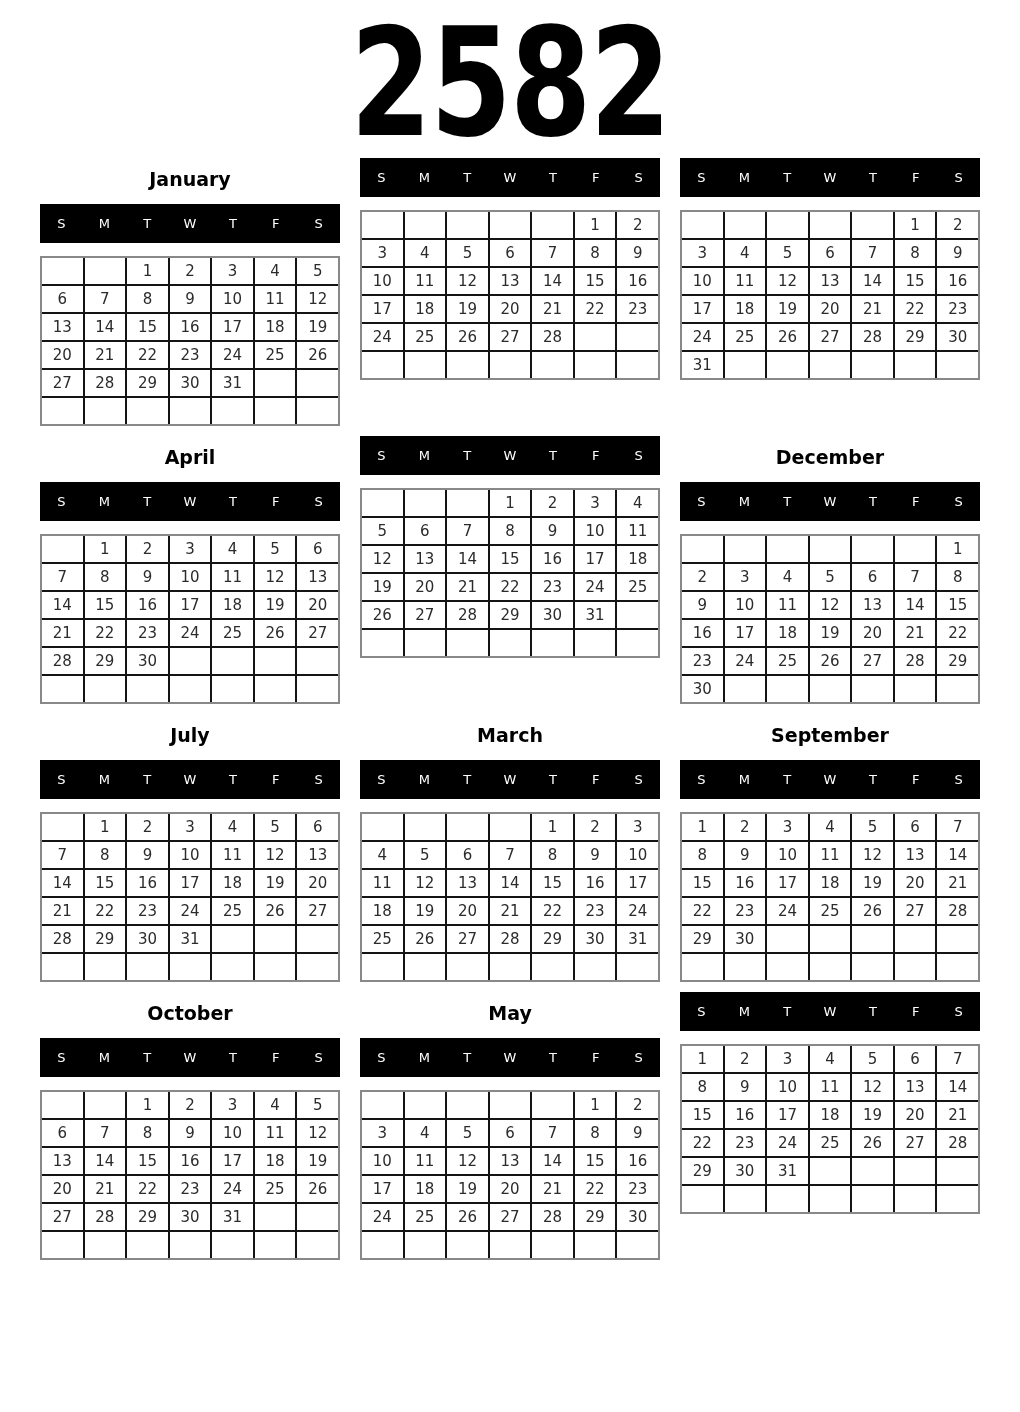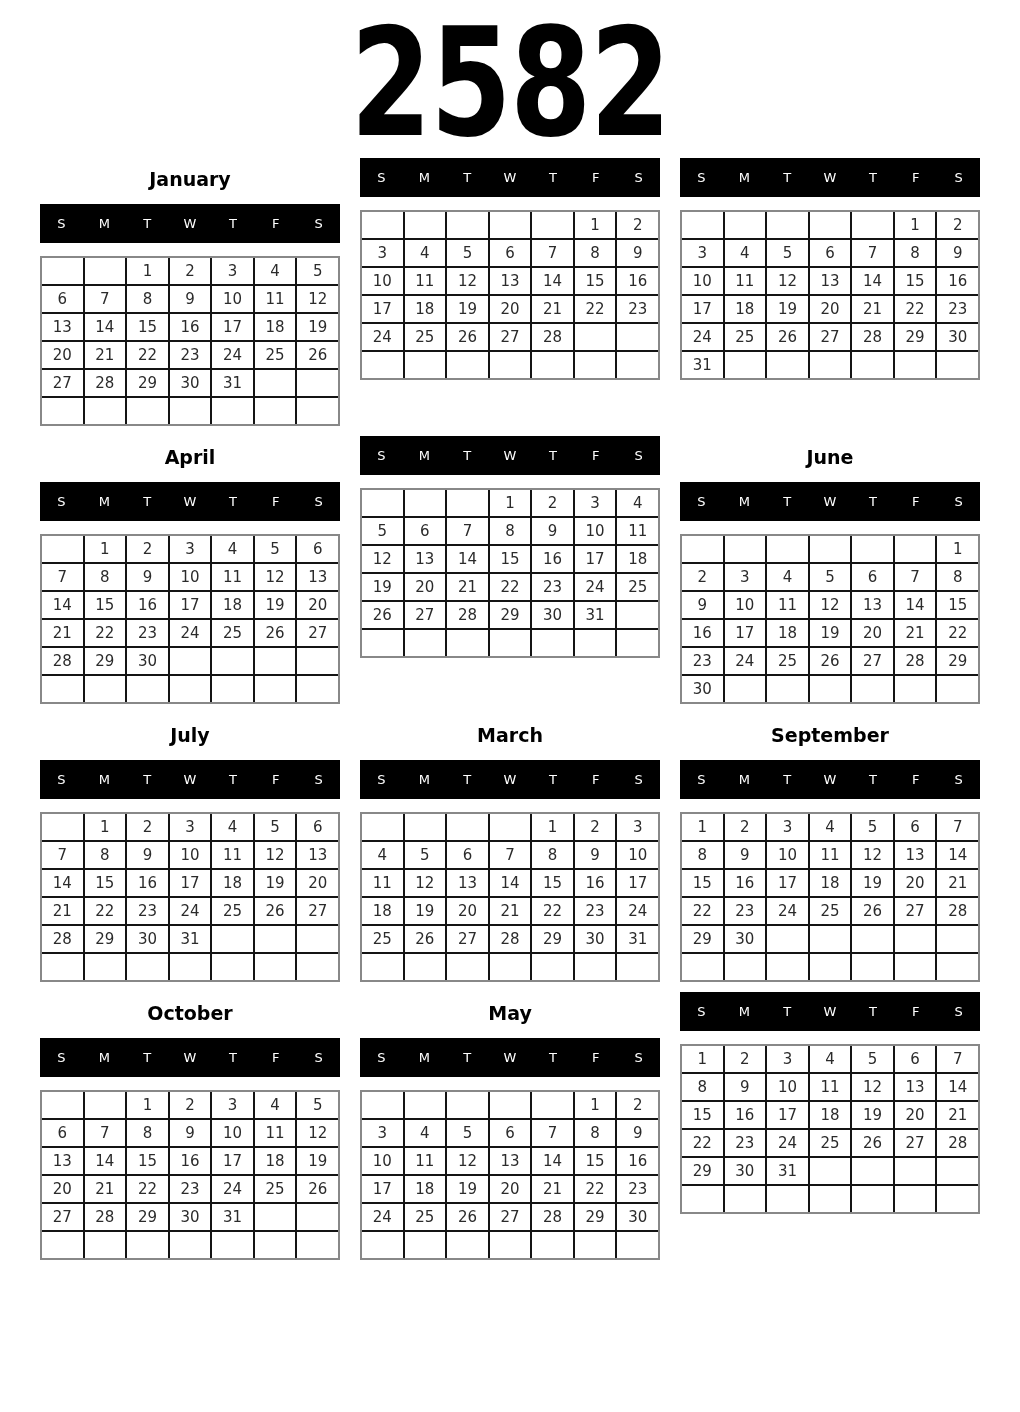--- a/index.html
+++ b/index.html
@@ -359,21 +359,21 @@
           <div class="cell"></div>
           <div class="cell"></div>
           <div class="cell"></div>
           <div class="cell"></div>
           <div class="cell"></div>
           <div class="cell"></div>
         </div>
   </div>
 
   <div class="month">
-    <div class="month-name">June</div>
+    <div class="month-name">December</div>
     <div class="weekday-bar">
           <div class="wd">S</div>
           <div class="wd">M</div>
           <div class="wd">T</div>
           <div class="wd">W</div>
           <div class="wd">T</div>
           <div class="wd">F</div>
           <div class="wd">S</div>
         </div>
     <div class="date-grid">

